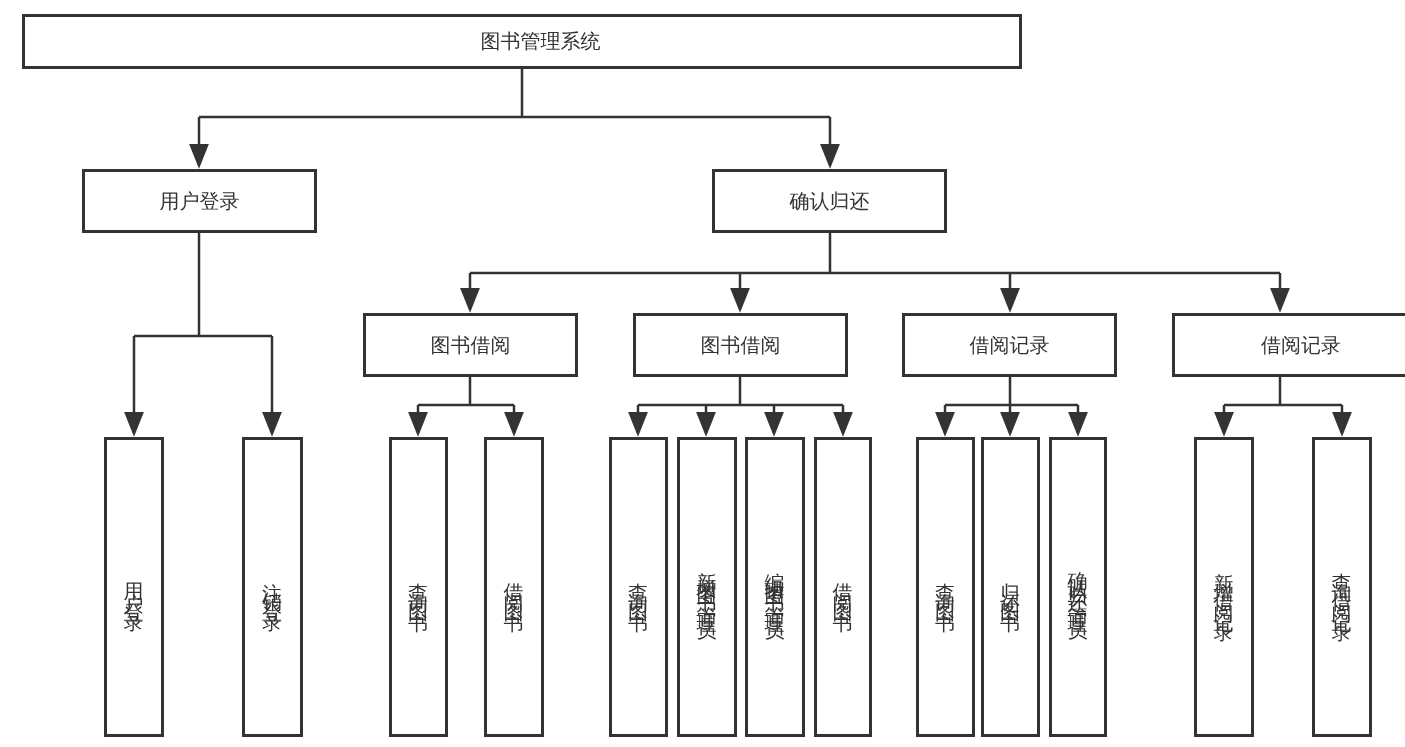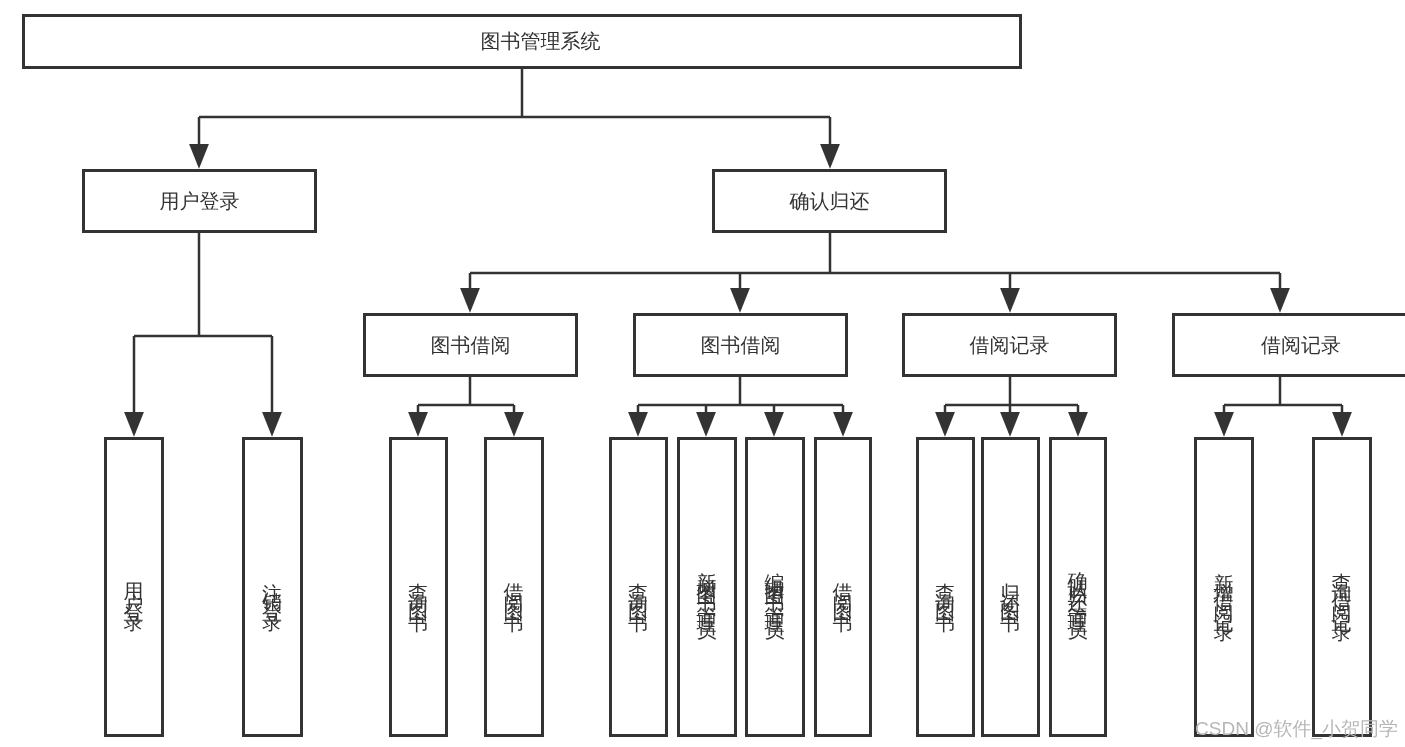--- a/index.html
+++ b/index.html
@@ -178,15 +178,14 @@
     <span class="vlabel tight">确认归还（管理员）</span>
   </div>
 
   <div class="box" style="left:1194px; top:437px; width:60px; height:300px;">
     <span class="vlabel">新增借阅记录</span>
   </div>
   <div class="box" style="left:1312px; top:437px; width:60px; height:300px;">
     <span class="vlabel">查询借阅记录</span>
   </div>
 
-  <div class="watermark">CSDN @软件_小贺同学</div>
 
 </div>
 
 </body></html>

